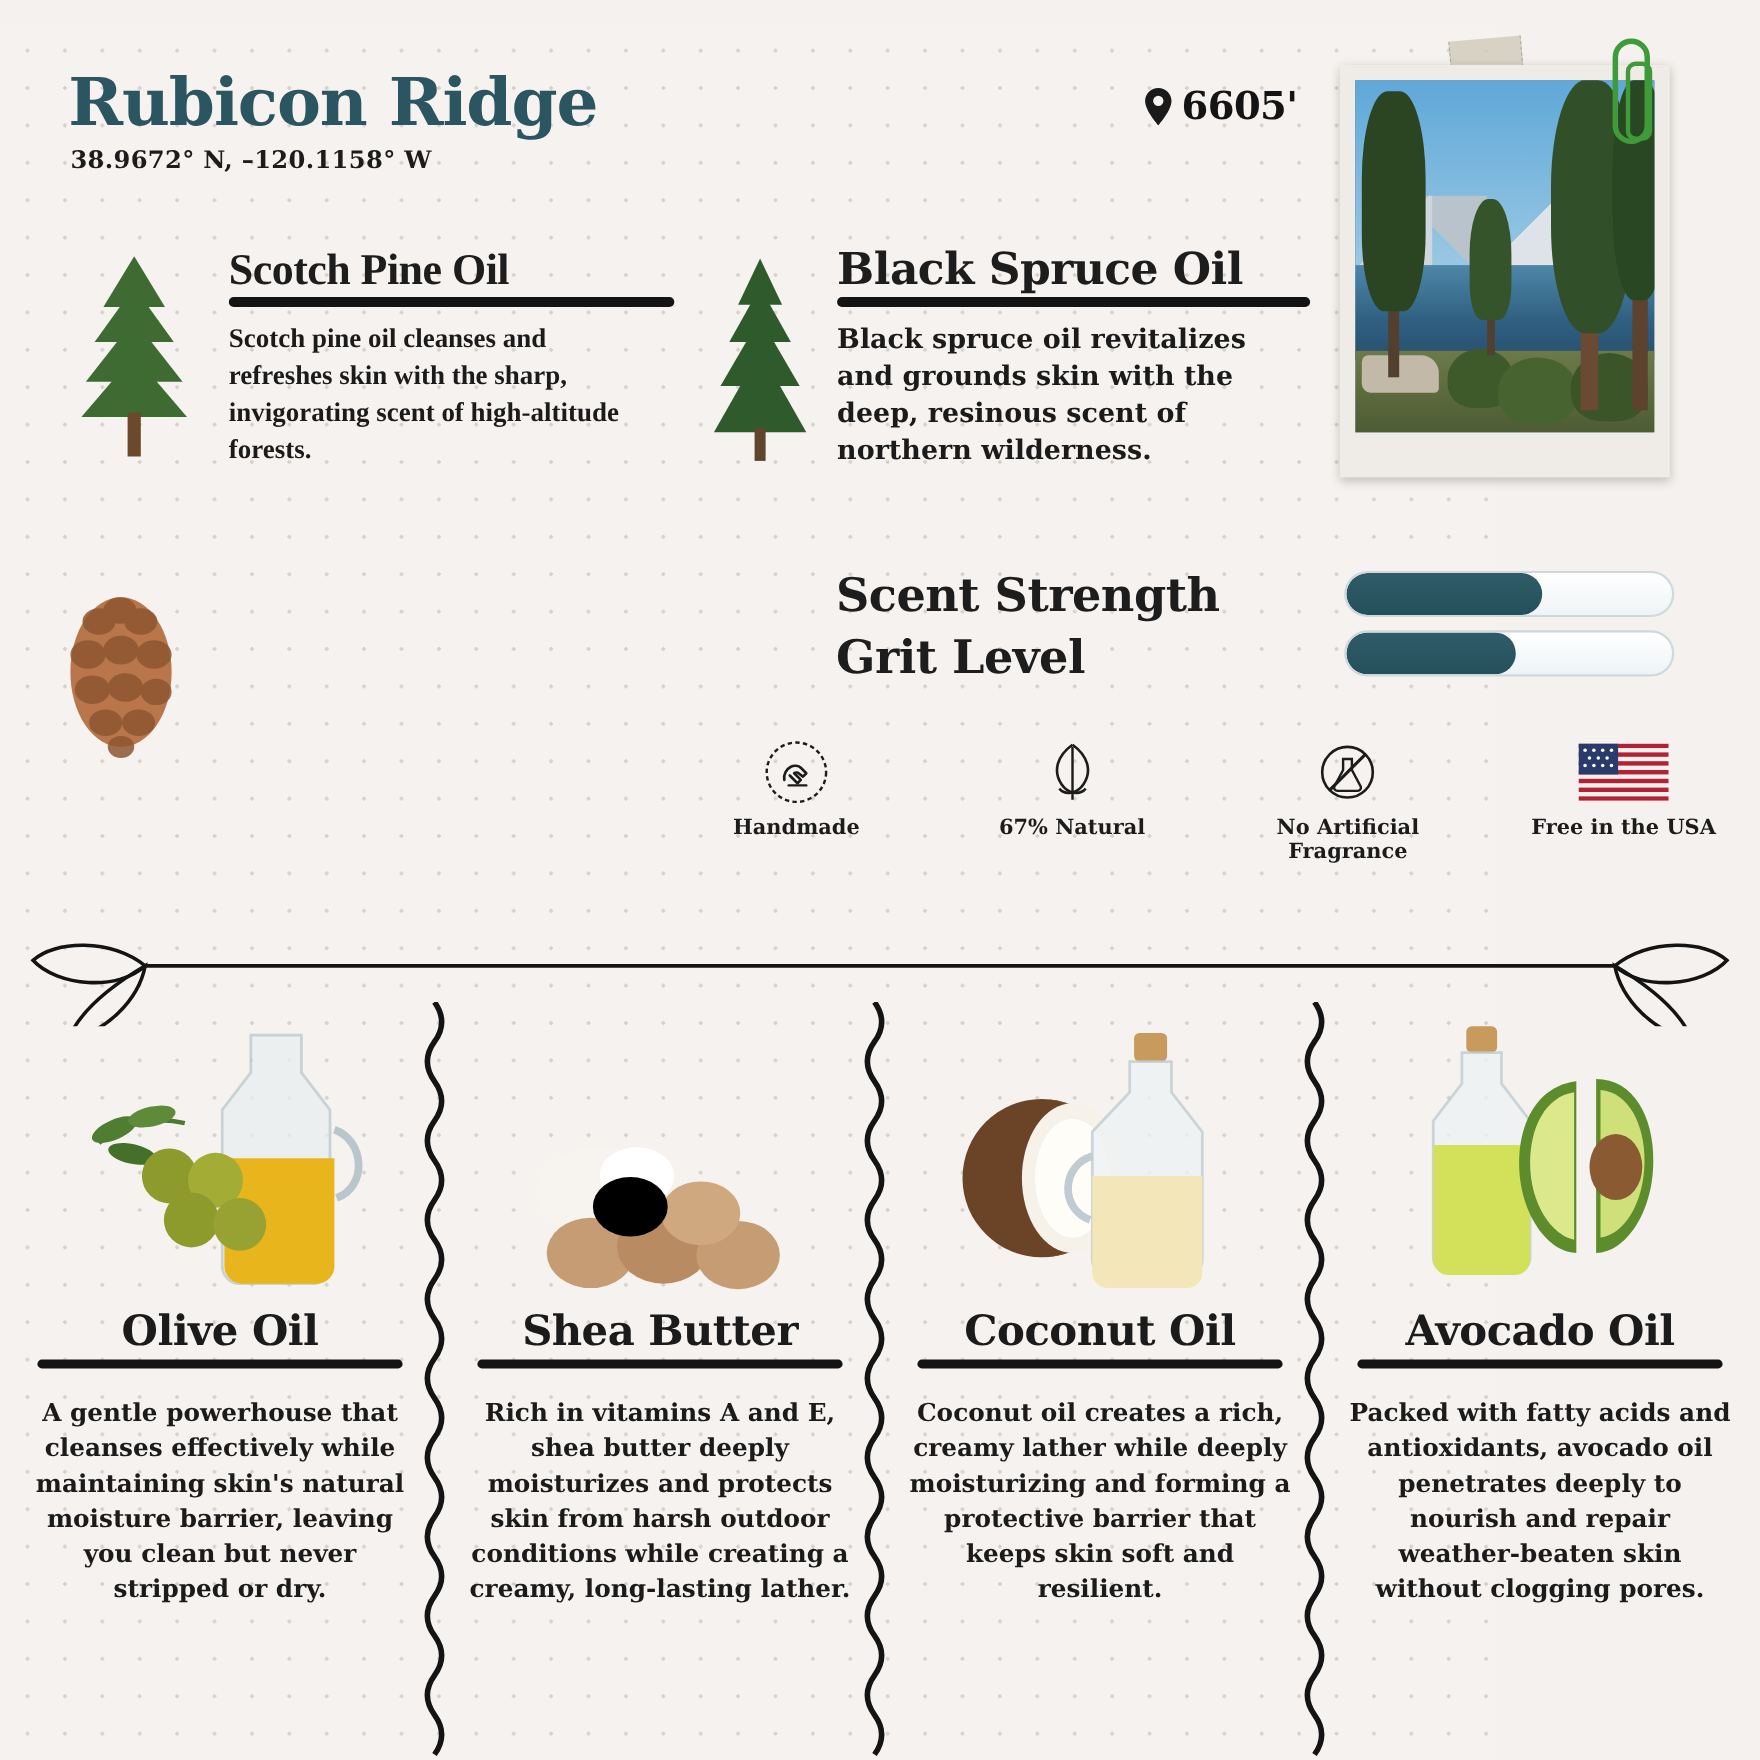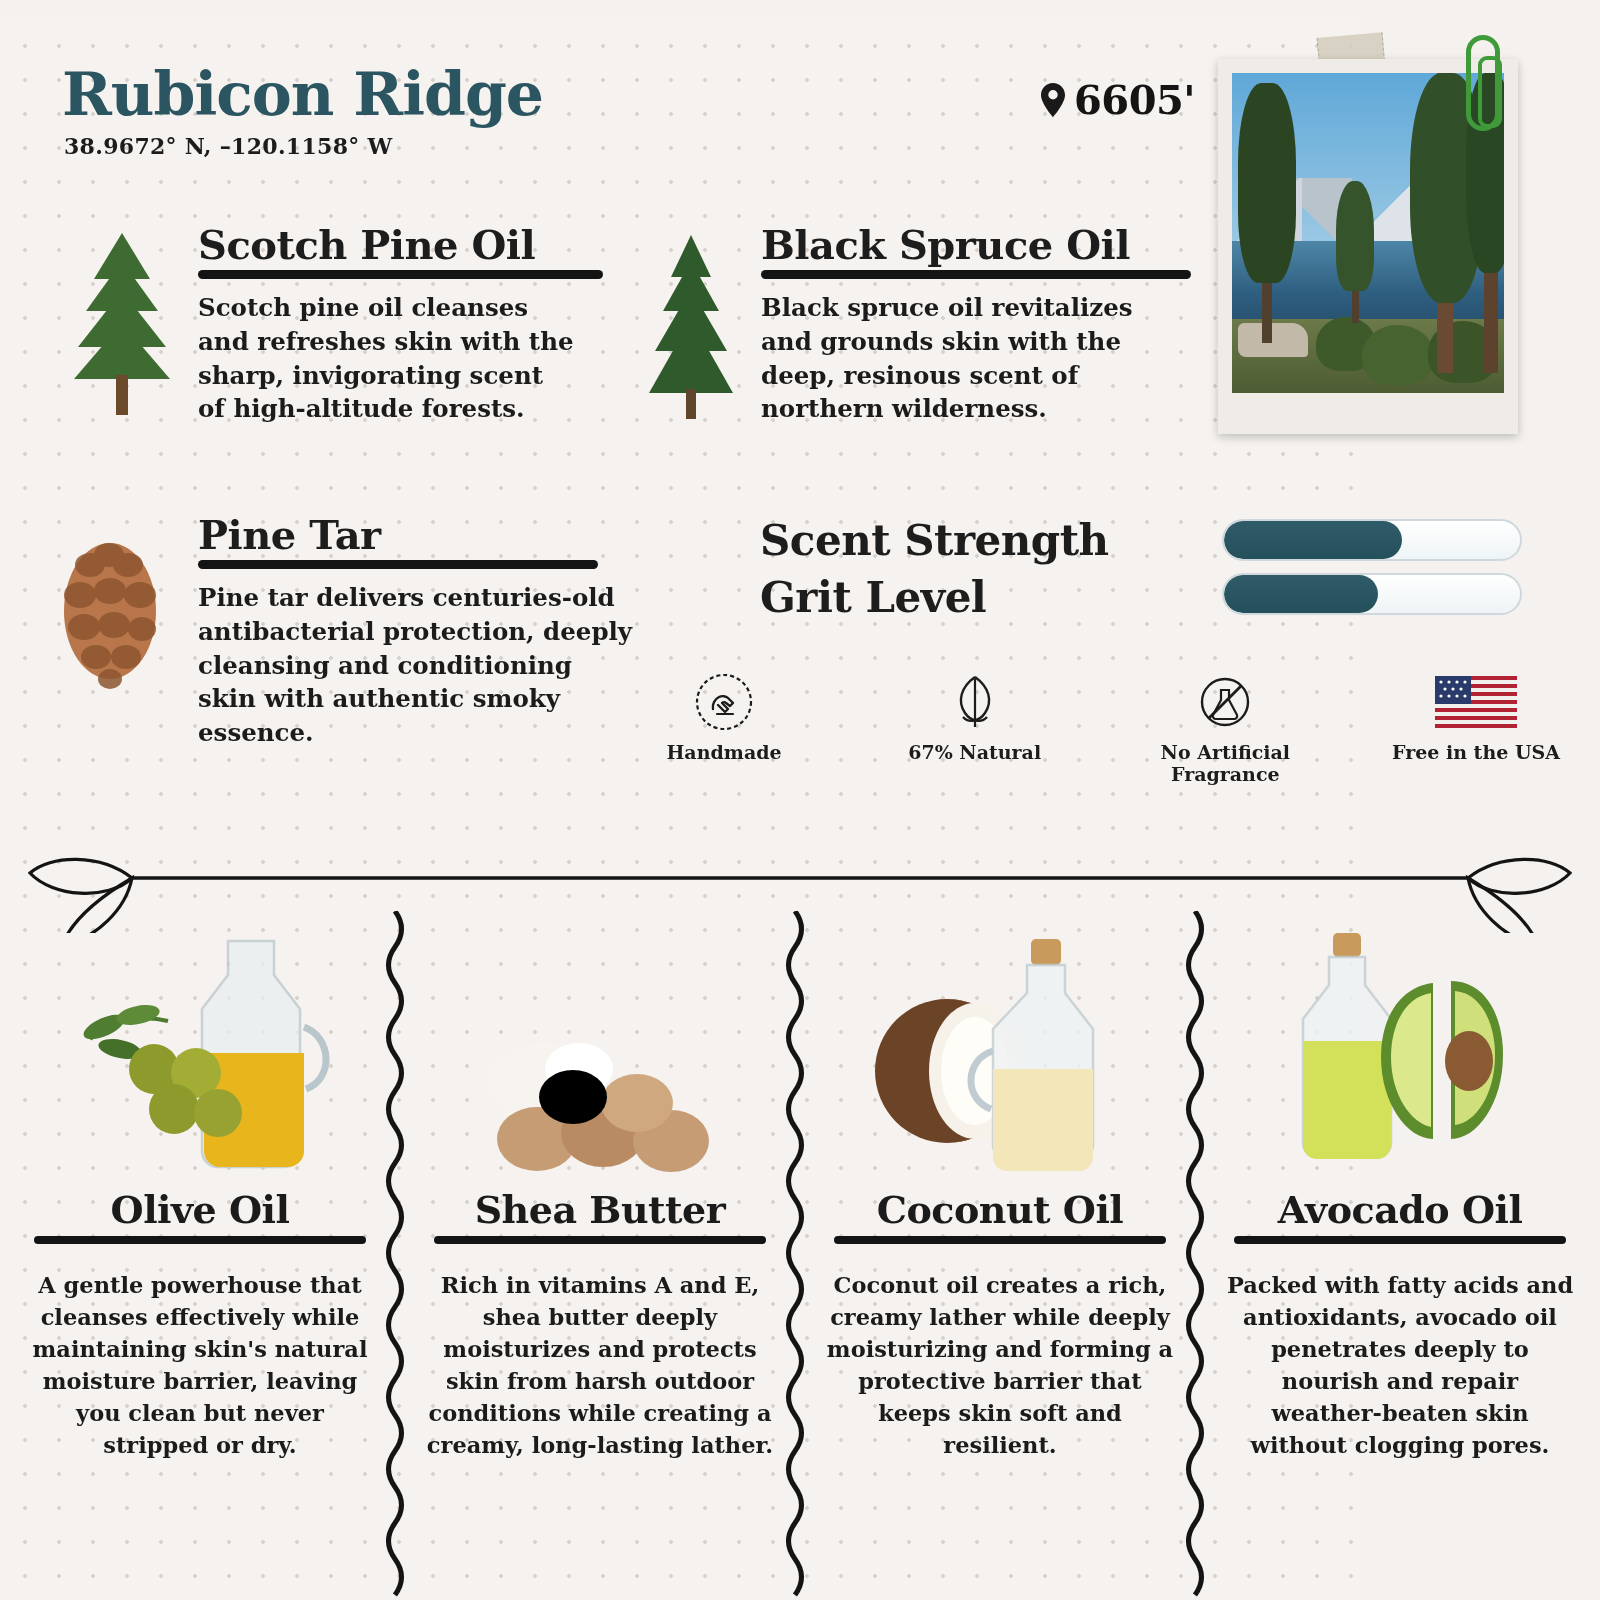--- a/index.html
+++ b/index.html
@@ -34,21 +34,21 @@
     font-size: 22px;
     color: #1c1c1c;
     letter-spacing: 0.3px;
   }
   .elev-wrap {
     position: absolute; left: 1040px; top: 55px;
     display: flex; align-items: center; gap: 8px;
   }
   .pin-icon { width: 26px; height: 34px; display: block; }
   .elev-text {
-    font-weight: bold; font-size: 40px; color: #141414;
+    font-weight: bold; font-size: 35px; color: #141414;
     letter-spacing: -0.5px;
   }
 
   
   .photo-card {
     position: absolute; left: 1218px; top: 38px;
     width: 300px; height: 375px;
     background: #efece7;
     box-shadow: 0 3px 9px rgba(0,0,0,0.22);
     padding: 14px 14px 40px 14px;
@@ -196,21 +196,21 @@
       <div class="trunk" style="left:205px; top:0px; width:16px; height:300px; background:#6b4a33;"></div>
       <div class="foliage" style="left:178px; top:0px; width:74px; height:230px; border-radius:42%; background:#31502a;"></div>
       <div class="trunk" style="left:252px; top:0px; width:14px; height:300px; background:#5d432e;"></div>
       <div class="foliage" style="left:234px; top:0px; width:48px; height:200px; border-radius:40%; background:#2a4723;"></div>
       <div class="trunk" style="left:120px; top:120px; width:7px; height:130px;"></div>
       <div class="foliage" style="left:104px; top:108px; width:38px; height:110px; border-radius:45% 45% 30% 30%; background:#35542b;"></div>
     </div>
   </div>
 
   <div class="ing" style="left:70px; top:200px; width:560px;">
-    <div style="display:flex; gap:18px; align-items:flex-start;">
+    <div style="display:flex; gap:28px; align-items:flex-start;font-family:Liberation Serif, serif;">
       <div style="width:110px; flex:0 0 110px; padding-top:6px;">
         <svg width="104" height="190" viewBox="0 0 104 190">
           <g fill="#3e6b32">
             <path d="M52 6 L80 52 L24 52 Z"></path>
             <path d="M52 34 L88 84 L16 84 Z"></path>
             <path d="M52 64 L96 120 L8 120 Z"></path>
             <path d="M52 96 L100 152 L4 152 Z"></path>
           </g>
           <rect x="46" y="148" width="12" height="40" fill="#6b4a2c"></rect>
         </svg>
@@ -258,25 +258,20 @@
               <ellipse cx="90" cy="70" rx="16" ry="13"></ellipse>
             <ellipse cx="34" cy="102" rx="16" ry="13"></ellipse>
               <ellipse cx="64" cy="100" rx="16" ry="13"></ellipse>
               <ellipse cx="92" cy="104" rx="14" ry="12"></ellipse>
             <ellipse cx="46" cy="132" rx="15" ry="12"></ellipse>
               <ellipse cx="76" cy="132" rx="15" ry="12"></ellipse>
             <ellipse cx="60" cy="154" rx="12" ry="10"></ellipse>
           </g>
         </svg>
       </div>
-      <div style="flex:1;">
-        <div class="ing-title">Pine Tar</div>
-        <div class="ing-rule" style="width:400px;"></div>
-        <div class="ing-body" style="width:440px;">Pine tar delivers centuries-old antibacterial protection, deeply cleansing and conditioning skin with authentic smoky essence.</div>
-      </div>
     </div>
   </div>
 
   <div class="scent-label" style="left:760px; top:495px;">Scent Strength</div>
   <div class="scent-label" style="left:760px; top:552px;">Grit Level</div>
 
   <div class="slider" style="left:1222px; top:498px;">
     <div class="fill" style="width:60%;"></div>
   </div>
   <div class="slider" style="left:1222px; top:552px;">

